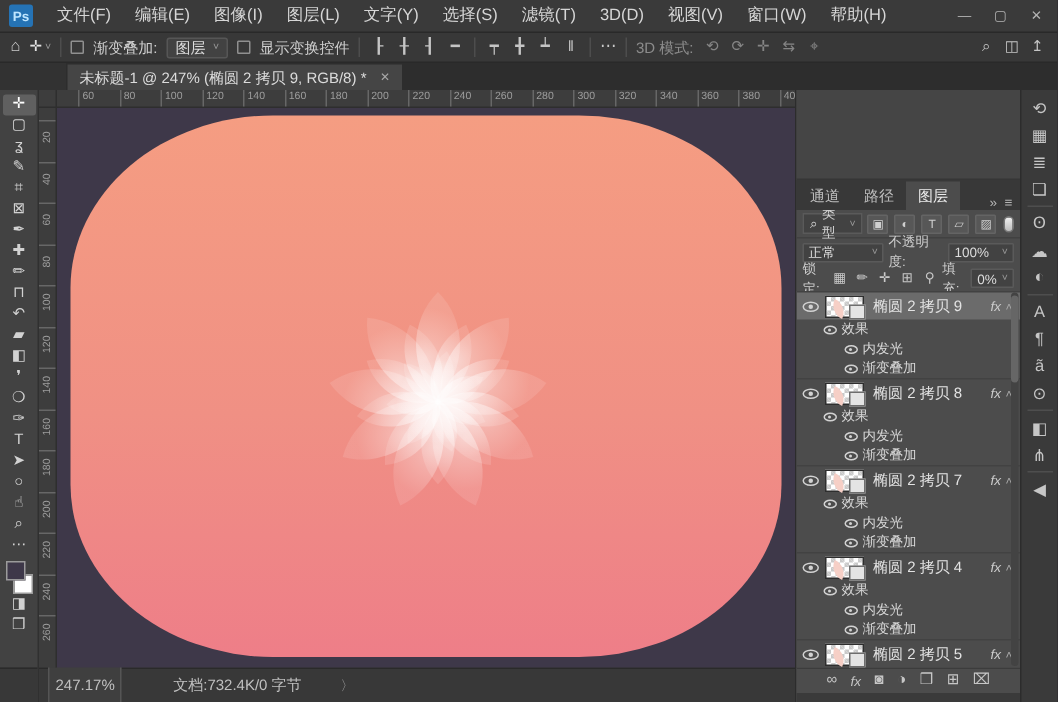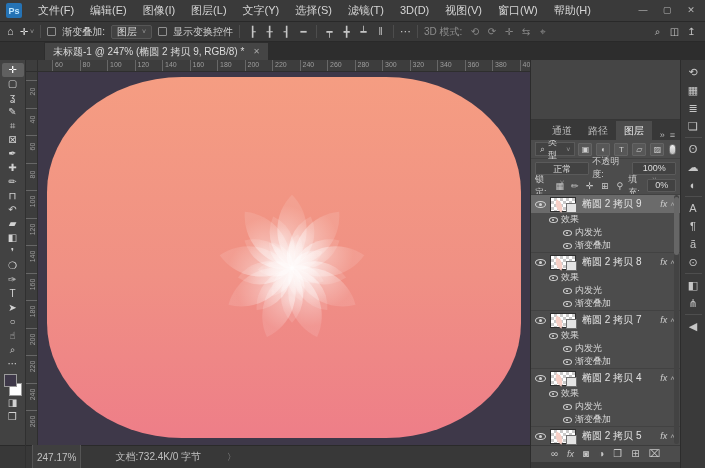--- a/index.html
+++ b/index.html
@@ -82,35 +82,35 @@
   
   .statusbar { height:23px; background:#383838; border-top:1px solid #2a2a2a; display:flex;
                align-items:center; font-size:10px; color:#c0c0c0; }
   .zoom-field { margin-left:6px; background:#3f3f3f; border:1px solid #555; padding:14px 4px; min-width:44px; }
   .doc-info { margin-left:34px; }
   .status-arrow { margin-left:26px; color:#9a9a9a; font-size:9px; }
 
   
   .rightcol { width:150px; background:#454545; border-left:1px solid #2c2c2c; display:flex; flex-direction:column; }
   .dock-empty { height:60px; background:#454545; border-bottom:1px solid #363636; }
-  .panel-tabs { height:20px; background:#383838; display:flex; align-items:flex-end; padding-left:13px; }
+  .panel-tabs { height:20px; background:#383838; display:flex; align-items:flex-end; padding-left:1px; }
   .panel-tab { height:19px; padding:0 8px; display:flex; align-items:center; font-size:10px; color:#bdbdbd; }
   .panel-tab.active { background:#4c4c4c; color:#ececec; }
   .panel-tabs-right { margin-left:auto; display:flex; align-items:center; gap:5px; padding:0 5px; color:#b5b5b5; font-size:9px; }
   .panel-body { flex:1; background:#4c4c4c; display:flex; flex-direction:column; overflow:hidden; }
   .filter-row { height:19px; display:flex; align-items:center; gap:3px; padding:0 4px; border-bottom:1px solid #414141; }
   .search-well { display:flex; align-items:center; gap:3px; background:#424242; border:1px solid #5a5a5a;
                  height:14px; padding:0 4px; font-size:9px; color:#d5d5d5; }
   .filter-icon { width:14px; height:13px; display:flex; align-items:center; justify-content:center;
                  font-size:8px; color:#cfcfcf; background:#575757; border:1px solid #646464; border-radius:1px; }
   .filter-toggle { width:7px; height:11px; border-radius:4px; background:linear-gradient(#f0f0f0,#bdbdbd);
                    border:1px solid #777; margin-left:2px; }
   .blend-row { height:18px; display:flex; align-items:center; gap:3px; padding:0 4px; font-size:9px; color:#cfcfcf; }
   .well { background:#424242; border:1px solid #5a5a5a; border-radius:1px; height:13px; display:flex;
-          align-items:center; justify-content:space-between; padding:0 3px; gap:3px; color:#ddd;flex-direction:column; }
+          align-items:center; justify-content:space-between; padding:0 3px; gap:3px; color:#ddd; }
   .blend-well { width:56px; }
   .opacity-well { width:45px; }
   .fill-well { width:34px; }
   .lock-row { height:17px; display:flex; align-items:center; gap:3px; padding:0 4px; font-size:9px; color:#cfcfcf; }
   .lock-icon { width:11px; text-align:center; font-size:9px; color:#c9c9c9; }
   .layers-list { flex:1; position:relative; overflow:hidden; background:#4c4c4c; }
   .layer-row { height:19px; display:flex; align-items:center; border-top:1px solid #424242; }
   .layer-row.selected { background:#6b6b6b;align-items:center; }
   .eye-cell { width:19px; display:flex; justify-content:center; flex:none; }
   .eye { width:11px; height:7px; border:1px solid #d2d2d2; border-radius:50%; position:relative; }

